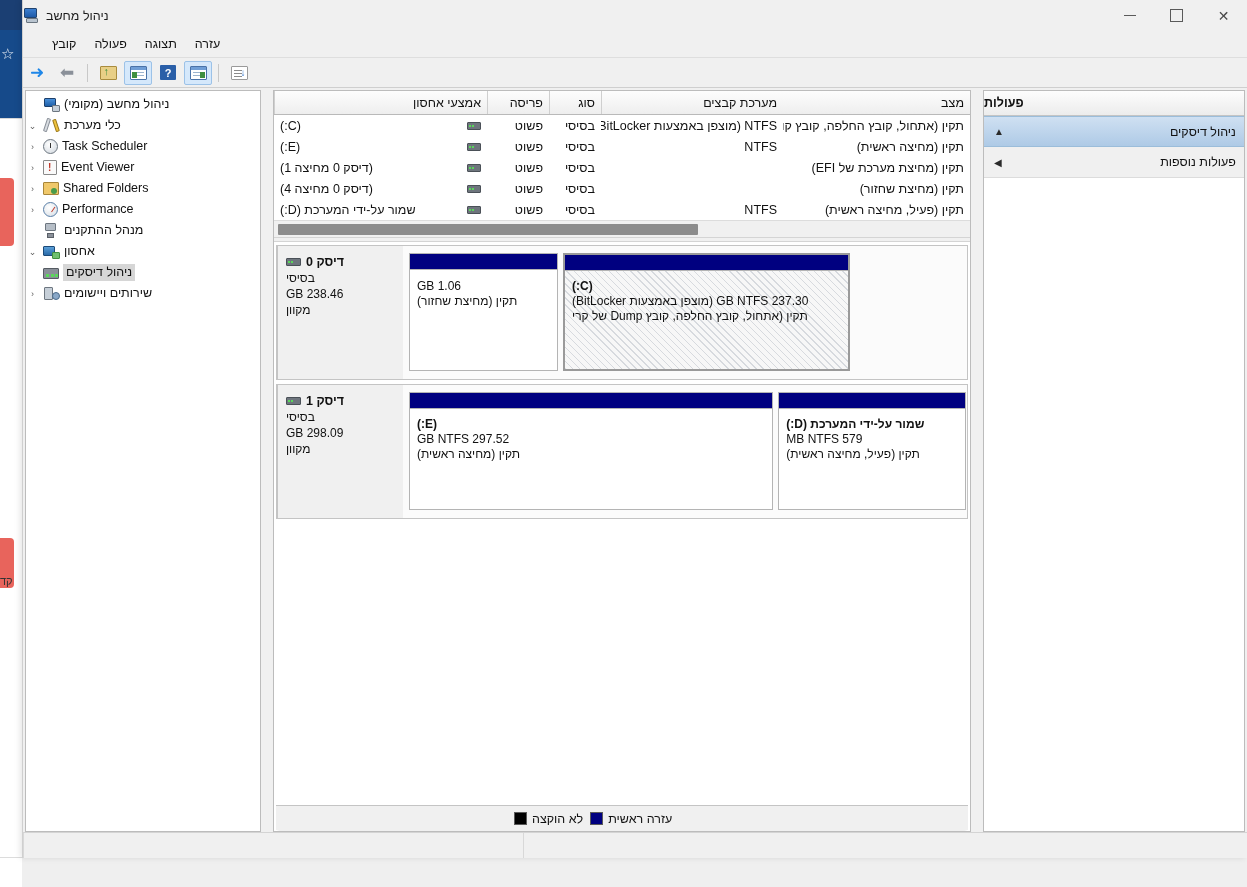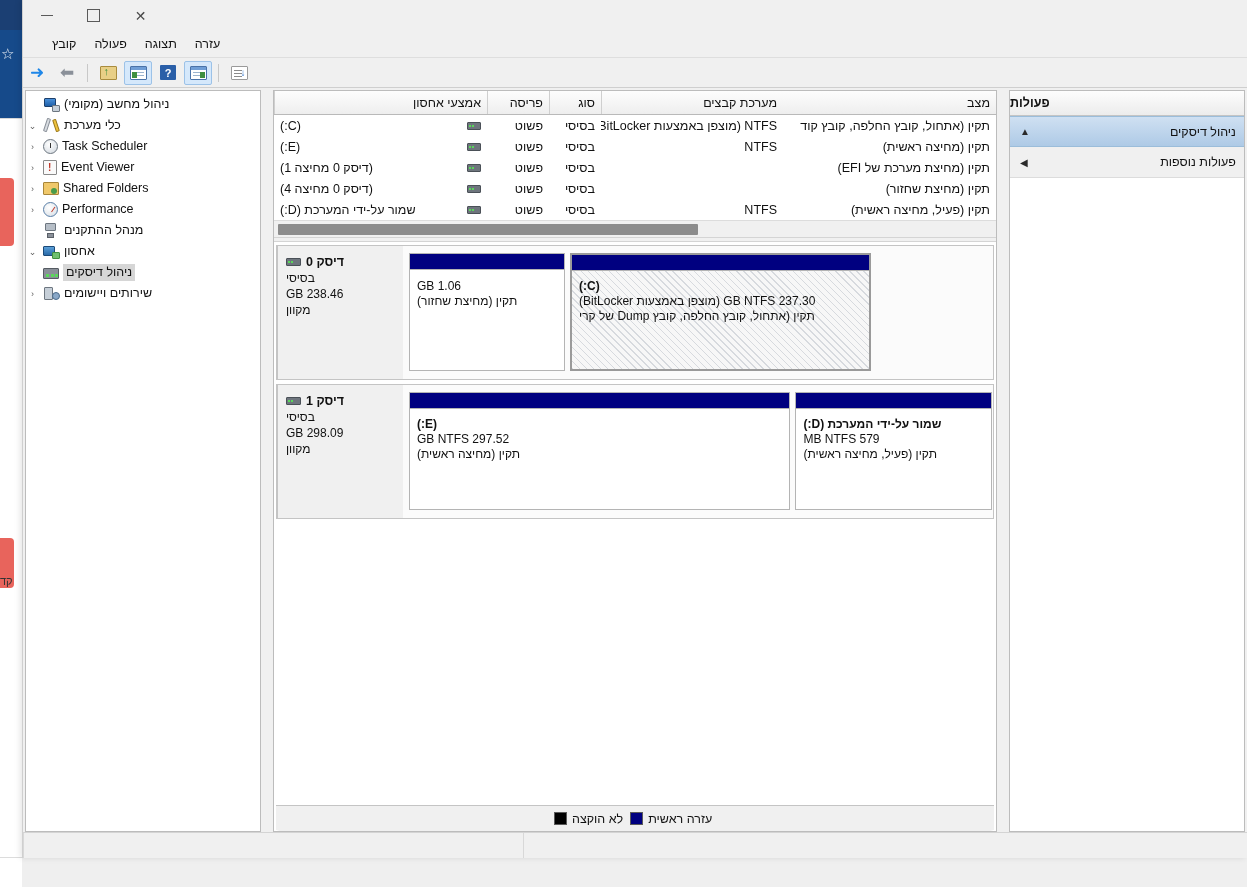--- a/index.html
+++ b/index.html
@@ -407,40 +407,40 @@
   .part-l2 { font-size: 12px; color: #111; white-space: nowrap; overflow: hidden; }
   .part-l3 { font-size: 12px; color: #111; white-space: nowrap; overflow: hidden; }
 
   
   #legend {
     height: 26px; flex: none;
     border-top: 1px solid #c4c4c4;
     background: #f0f0f0;
     display: flex; flex-direction: row-reverse; align-items: center;
     justify-content: flex-start;
-    padding-right: 0; gap: 0; padding-left: 40px;
+    padding-right: 0; gap: 0;
   }
   #legend-inner {
     display: flex; flex-direction: row-reverse; align-items: center;
     gap: 7px; margin-right: auto; margin-left: 238px;
   }
   .leg-item {
     display: flex; flex-direction: row-reverse; align-items: center; gap: 5px;
     font-size: 12.5px; color: #111; white-space: nowrap;
   }
   .leg-sw {
     width: 13px; height: 13px; flex: none;
     border: 1px solid #5a5a5a;
   }
   .leg-sw.black { background: #000000; }
   .leg-sw.blue  { background: #000080; }
 
   
   #actions-pane {
-    width: 236px; flex: none;
+    width: 262px; flex: none;
     background: #f0f0f0;
     border: 1px solid #bcbcbc;
     display: flex; flex-direction: column;
   }
   #actions-header {
     height: 25px; flex: none;
     background: linear-gradient(#fdfdfd,#ececec);
     border-bottom: 1px solid #c4c4c4;
     display: flex; align-items: center; justify-content: flex-start;
     flex-direction: row-reverse;
@@ -490,20 +490,27 @@
   <div class="bg-red-chip" id="bg-red-1"></div>
   <div class="bg-red-chip" id="bg-red-2"></div>
   <div id="bg-side-text">קד</div>
   <div id="bg-taskbar"></div>
   <div id="bg-edge-curl"></div>
 </div>
 
 <div id="mmc-window">
 
   <div id="titlebar">
+    <div id="title-area">
+      <span id="app-icon">
+        <span class="scr"></span>
+          <span class="base"></span>
+      </span>
+      <span id="window-title">ניהול מחשב</span>
+    </div>
     <div id="window-buttons">
       <div class="winbtn" id="btn-close">
         <span class="glyph-close"></span>
       </div>
       <div class="winbtn" id="btn-max">
         <span class="glyph-max"></span>
       </div>
       <div class="winbtn" id="btn-min">
         <span class="glyph-min"></span>
       </div>

